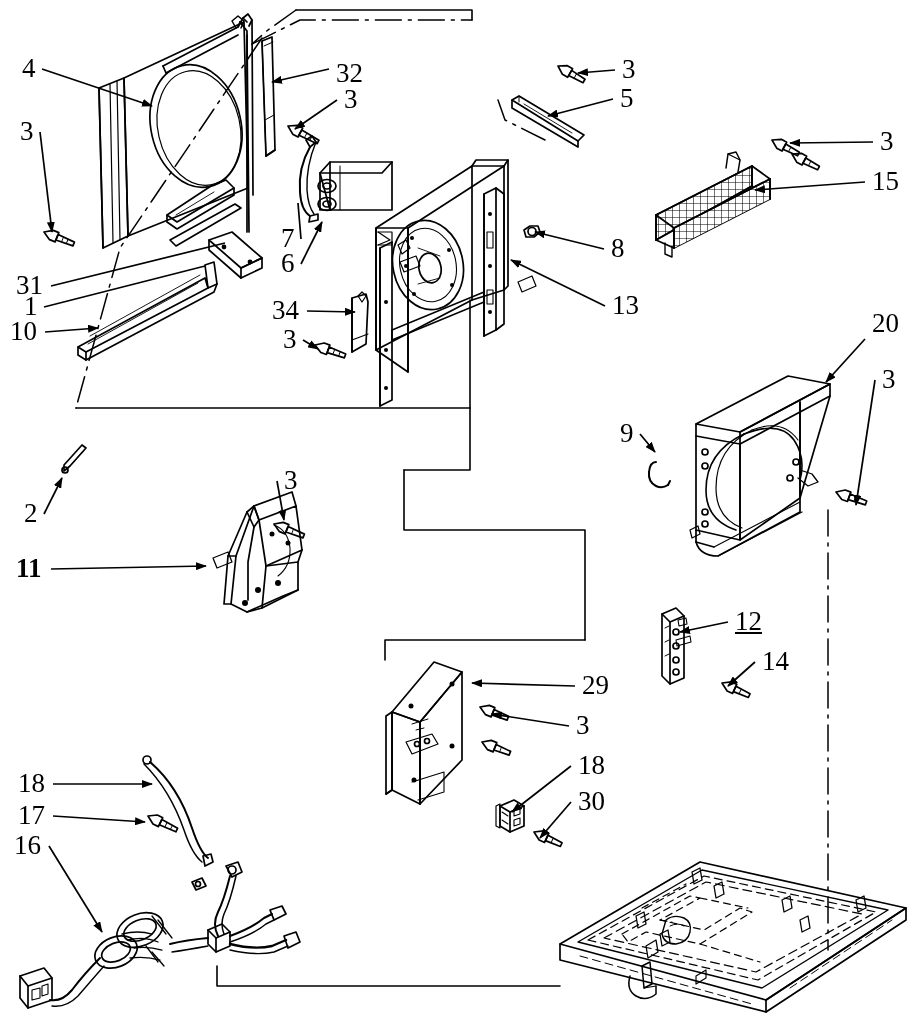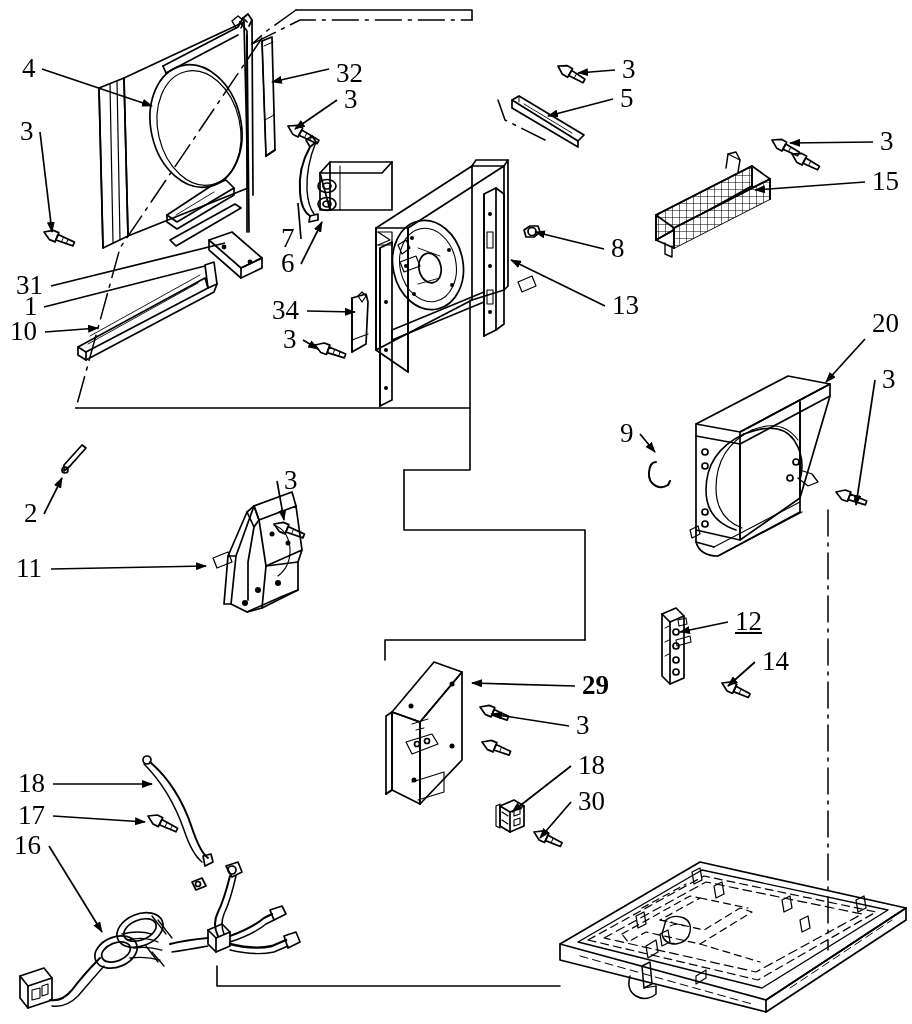--- a/index.html
+++ b/index.html
@@ -548,25 +548,25 @@
       <div class="callout" style="left: 24px; top: 293px;">1</div>
       <div class="callout" style="left: 10px; top: 318px;">10</div>
       <div class="callout" style="left: 272px; top: 297px;">34</div>
       <div class="callout" style="left: 283px; top: 326px;">3</div>
       <div class="callout" style="left: 611px; top: 235px;">8</div>
       <div class="callout" style="left: 612px; top: 292px;">13</div>
       <div class="callout" style="left: 872px; top: 310px;">20</div>
       <div class="callout" style="left: 882px; top: 366px;">3</div>
       <div class="callout" style="left: 620px; top: 420px;">9</div>
       <div class="callout" style="left: 284px; top: 467px;">3</div>
-      <div class="callout" style="left: 16px; top: 555px;">11</div>
+      <div class="callout" style="left: 16px; top: 555px; font-weight: bold;">11</div>
       <div class="callout" style="left: 24px; top: 500px;">2</div>
       <div class="callout" style="left: 735px; top: 608px; text-decoration: underline;">12</div>
       <div class="callout" style="left: 762px; top: 648px;">14</div>
-      <div class="callout" style="left: 582px; top: 672px; font-weight: bold;">29</div>
+      <div class="callout" style="left: 582px; top: 672px;">29</div>
       <div class="callout" style="left: 576px; top: 712px;">3</div>
       <div class="callout" style="left: 578px; top: 752px;">18</div>
       <div class="callout" style="left: 578px; top: 788px;">30</div>
       <div class="callout" style="left: 18px; top: 770px;">18</div>
       <div class="callout" style="left: 18px; top: 802px;">17</div>
       <div class="callout" style="left: 14px; top: 832px;">16</div>
     </div>
 
 </div>
 

